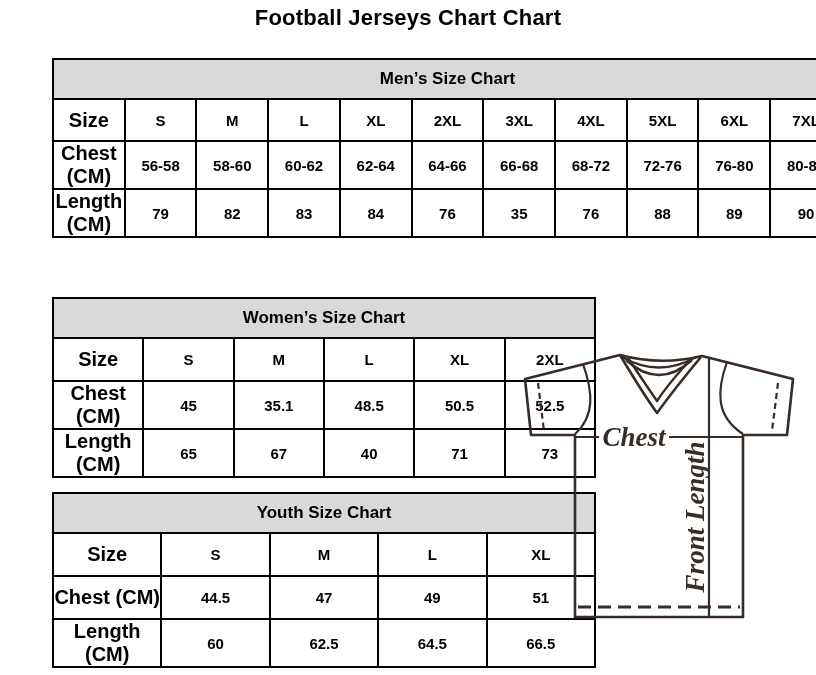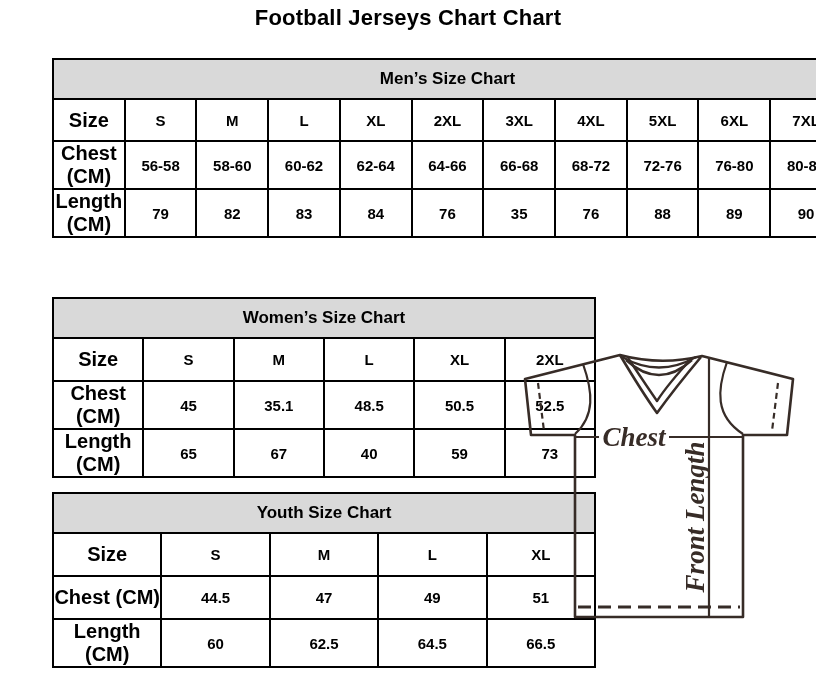--- a/index.html
+++ b/index.html
@@ -112,21 +112,21 @@
           <td>35.1</td>
           <td>48.5</td>
           <td>50.5</td>
           <td>52.5</td>
         </tr>
         <tr>
           <th class="rowlabel">Length (CM)</th>
           <td>65</td>
           <td>67</td>
           <td>40</td>
-          <td>59</td>
+          <td>71</td>
           <td>73</td>
         </tr>
       </tbody>
   </table>
 </div>
 
 <div id="youth-wrap" class="tblwrap">
   <table id="youth-table">
     <thead>
       <tr>

